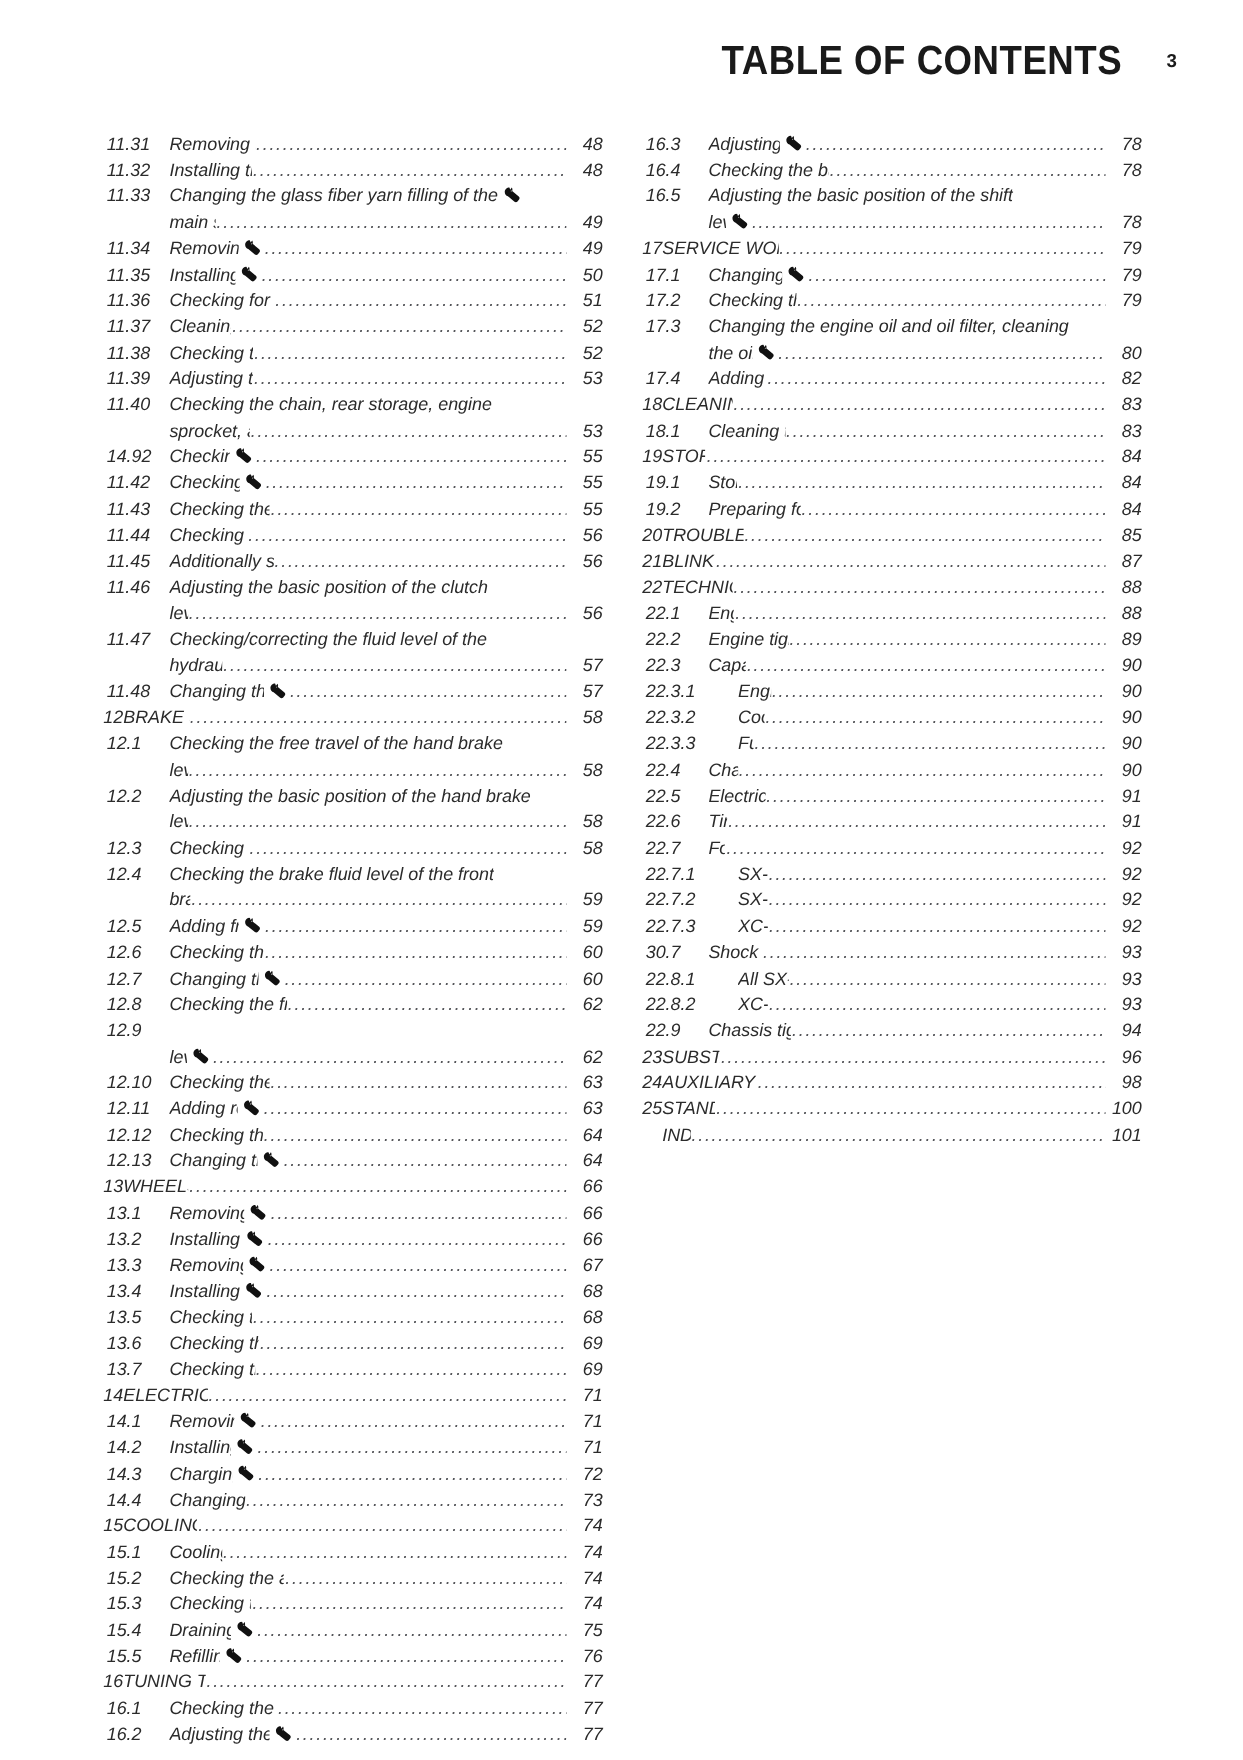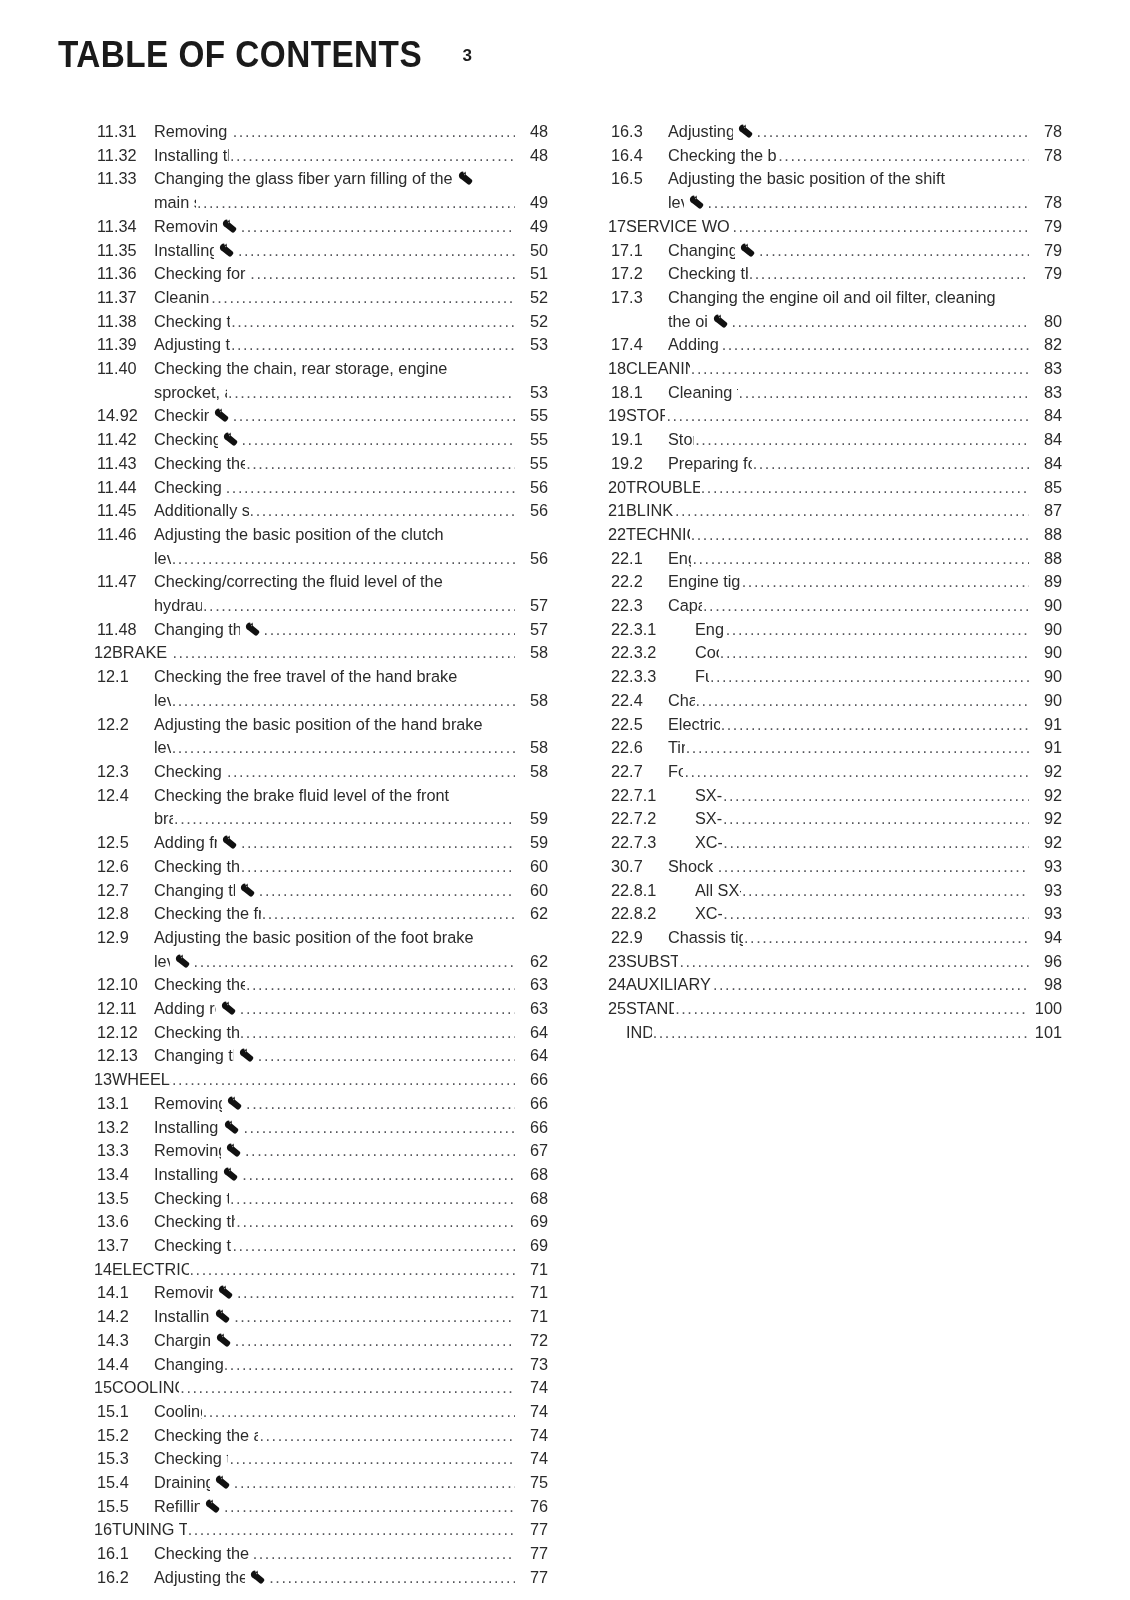--- a/index.html
+++ b/index.html
@@ -21,21 +21,21 @@
     width: 1130px;
     height: 1600px;
     padding: 36px 58px 0 58px;
     position: relative;
   }
 
   
   .header {
     display: flex;
     align-items: flex-start;
-    justify-content: flex-start;
+    justify-content: flex-end;
     height: 62px;
   }
   .doc-title {
     font-family: "Liberation Sans Narrow", "Liberation Sans", sans-serif;
     font-weight: bold;
     font-size: 37px;
     letter-spacing: 0.5px;
     line-height: 1;
     transform: scaleX(0.9);
     transform-origin: left top;
@@ -48,21 +48,21 @@
     font-size: 17px;
     color: #1a1a1a;
     padding-top: 10px;
     padding-right: 2px;
   }
 
   
   .columns {
     display: flex;
     margin-top: 22px;
-    gap: 24px;
+    font-style: italic;
   }
   .col {
     width: 490px;
     flex: 0 0 490px;
   }
 
   
   .toc-row {
     display: flex;
     align-items: baseline;
@@ -467,24 +467,20 @@
         <div class="toc-row lvl2">
           <span class="toc-num">12.8</span>
           <span class="toc-body">
             <span class="toc-title">Checking the free travel of foot brake lever</span>
             <span class="leader"></span>
             <span class="toc-page">62</span>
           </span>
         </div>
         <div class="toc-row lvl2">
           <span class="toc-num">12.9</span>
-          <span class="toc-body">
-            <span class="toc-title">Adjusting the basic position of the foot brake</span>
-            <span style="flex: 1 1 auto;"></span>
-          </span>
         </div>
         <div class="toc-cont">
           <span class="spacer-l2"></span>
           <span class="toc-body">
             <span class="toc-title">lever</span>
             <span class="wrench-icon">
               <svg viewBox="0 0 24 22" width="17" height="15">
                 <g fill="#111111">
                   <path d="M7.0 0.6 C3.6 0.6 0.8 3.3 0.8 6.6 C0.8 9.2 2.5 11.5 5.0 12.3 L13.8 19.6 C15.0 20.6 16.8 20.4 17.8 19.2 L19.9 16.6 C20.9 15.4 20.7 13.6 19.5 12.6 L10.7 5.3 C11.3 3.8 11.1 2.1 10.2 0.8 L7.6 4.3 L4.6 3.7 L4.0 6.9 L7.1 7.5 L9.6 4.1 C9.8 4.9 9.7 5.8 9.3 6.6 Z"></path>
                 </g>

